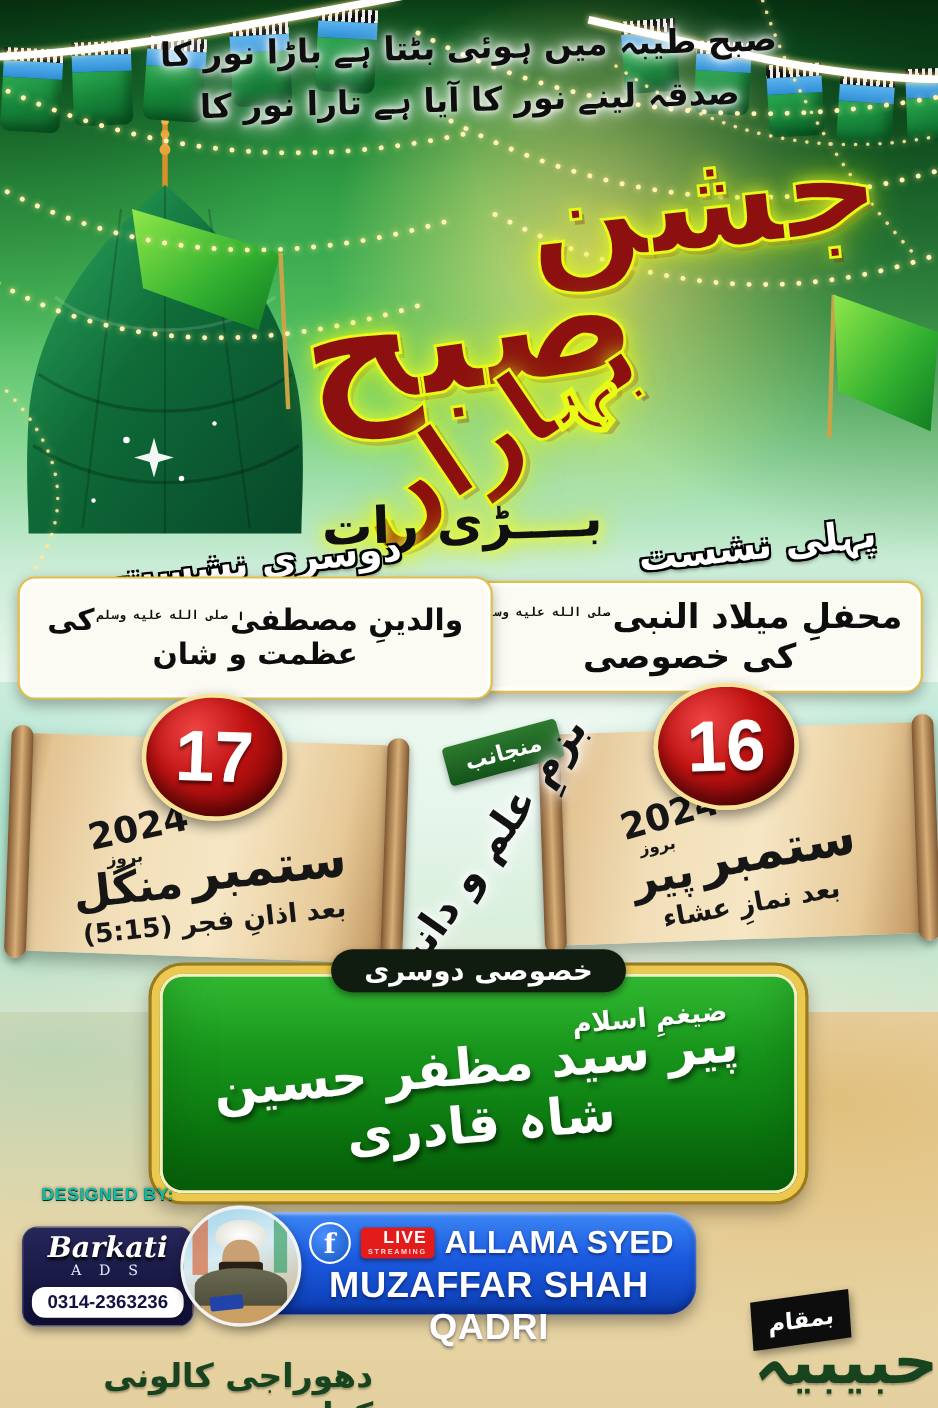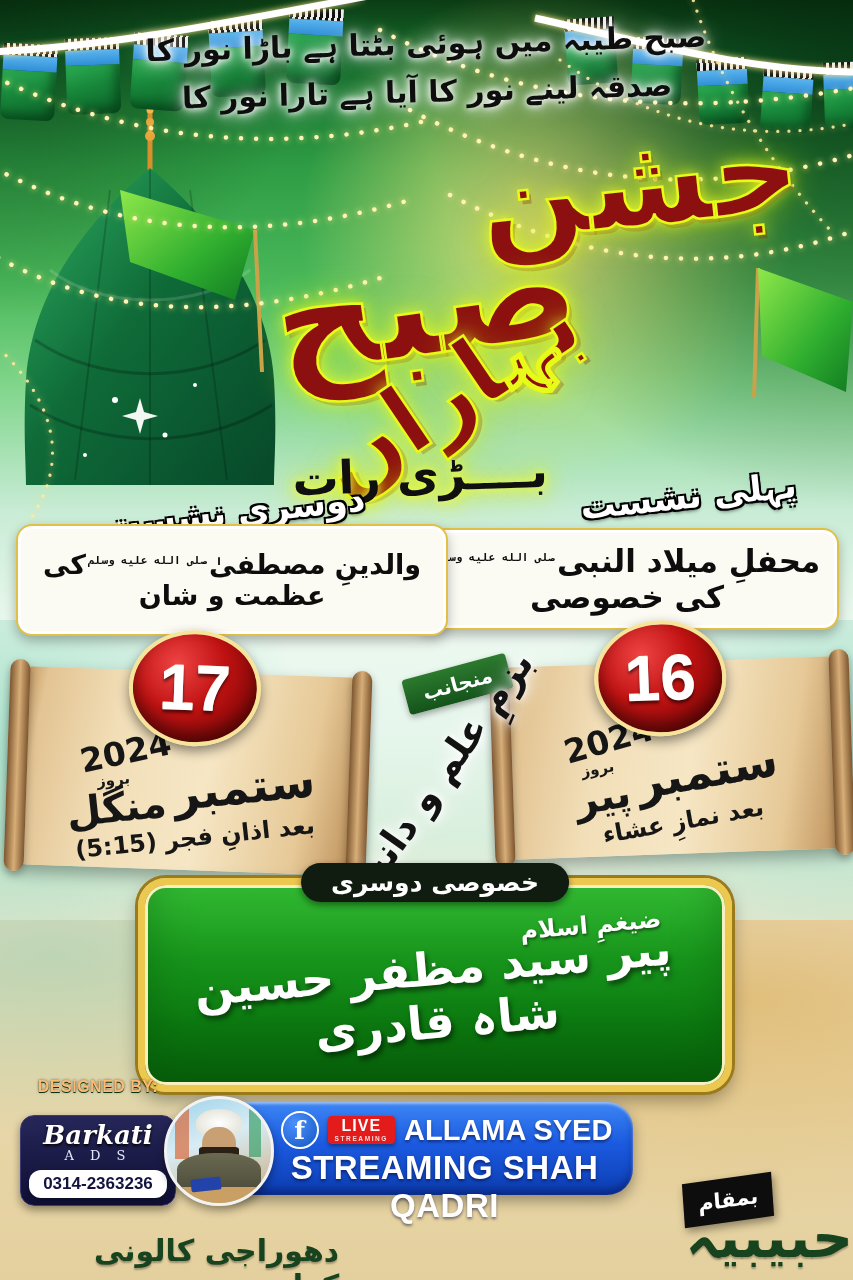--- a/index.html
+++ b/index.html
@@ -114,21 +114,21 @@
     color:#fff;font-size:25px;font-weight:bold;padding:5px 30px;border-radius:22px;direction:rtl;
     letter-spacing:1px;box-shadow:0 3px 7px rgba(0,0,0,.45);white-space:nowrap;}
   .speaker-honorific{position:absolute;top:26px;right:64px;color:#fff;font-size:24px;font-weight:bold;
     direction:rtl;transform:rotate(-5deg);text-shadow:1px 2px 3px rgba(0,0,0,.5);}
   .speaker-name{position:absolute;left:12px;right:12px;top:58px;text-align:center;color:#fff;
     font-size:46px;font-weight:bold;direction:rtl;transform:rotate(-5deg);line-height:1.15;
     text-shadow:2px 4px 5px rgba(0,0,0,.5);}
 
   
   .designer{left:20px;top:1078px;width:156px;z-index:7;text-align:center;}
-  .designer-label{font:bold 16px "Liberation Sans",sans-serif;color:#fdba74;letter-spacing:.5px;
+  .designer-label{font:bold 16px "Liberation Sans",sans-serif;color:#14b8a6;letter-spacing:.5px;
     text-shadow:0 1px 0 #053311,0 0 3px rgba(0,0,0,.55);}
   .designer-box{background:linear-gradient(#262659,#0f0f35);border-radius:14px;border:1px solid #3c3c72;
     padding:4px 8px 7px;margin-top:19px;box-shadow:0 4px 9px rgba(0,0,0,.4);}
   .designer-brand{font-family:"DejaVu Serif",serif;font-style:italic;font-weight:bold;color:#fff;
     font-size:26px;text-shadow:0 2px 3px #000;}
   .designer-sub{color:#e8e8ff;font-family:"DejaVu Serif",serif;font-size:13px;letter-spacing:6px;margin-top:-2px;}
   .designer-phone{background:#fff;color:#13133f;font:bold 17px "Liberation Sans",sans-serif;
     border-radius:12px;padding:4px 4px;margin-top:7px;box-shadow:0 2px 5px rgba(0,0,0,.35);}
 
   
@@ -149,21 +149,21 @@
     background:#2b2016;border-radius:10% 10% 50% 50%;}
   .av-body{position:absolute;left:50%;bottom:14px;width:84px;height:36px;margin-left:-42px;
     background:linear-gradient(#6a6a52,#4e4e3c);border-radius:45% 45% 0 0;}
   .av-desk{position:absolute;left:0;right:0;bottom:0;height:16px;background:#c99f63;}
   .av-laptop{position:absolute;left:24px;bottom:12px;width:30px;height:13px;background:#2244aa;
     transform:rotate(-6deg);border-radius:2px;}
   .live-row1{display:flex;align-items:center;justify-content:center;gap:9px;margin-top:9px;padding-left:52px;}
   .fb-icon{width:34px;height:34px;border-radius:50%;flex:0 0 auto;
     background:radial-gradient(circle at 35% 30%,#4a90ff,#1557c0);border:2px solid #fff;
     color:#fff;font:bold 25px "DejaVu Serif",serif;display:flex;align-items:center;justify-content:center;}
-  .live-badge{background:#e31b1b;border-radius:4px;padding:2px 7px 2px;text-align:center;
+  .live-badge{background:#e31b1b;border-radius:4px;padding:2px 7px 2px;text-align:right;
     box-shadow:0 2px 4px rgba(0,0,0,.4);flex:0 0 auto;}
   .live-word{font:bold 16px "Liberation Sans",sans-serif;color:#fff;letter-spacing:1px;line-height:1;}
   .streaming-word{font:bold 6.5px "Liberation Sans",sans-serif;color:#ffd9d9;letter-spacing:1.6px;margin-top:1px;}
   .live-name1{font:bold 29px "Liberation Sans",sans-serif;color:#fff;text-shadow:0 2px 3px rgba(0,0,40,.5);}
   .live-name2{text-align:center;padding-left:48px;font:bold 33px "Liberation Sans",sans-serif;color:#fff;
     letter-spacing:.5px;text-shadow:0 2px 3px rgba(0,0,40,.5);}
 
   
   .venue-badge{right:80px;top:1178px;z-index:7;background:#0d0d0d;color:#fff;font-size:21px;
     font-weight:bold;direction:rtl;padding:10px 15px;transform:rotate(-8deg) skewX(-4deg);
@@ -359,21 +359,21 @@
       <div class="av-laptop"></div>
     </div>
     <div class="live-row1">
       <span class="fb-icon">f</span>
       <span class="live-badge">
         <div class="live-word">LIVE</div>
         <div class="streaming-word">STREAMING</div>
       </span>
       <span class="live-name1">ALLAMA SYED</span>
     </div>
-    <div class="live-name2">STREAMING SHAH QADRI</div>
+    <div class="live-name2">MUZAFFAR SHAH QADRI</div>
   </div>
 
   <div class="abs venue-badge">بمقام</div>
   <div class="abs venue-line">
     <span class="venue-masjid">حبیبیہ مسجـــــــــد</span>
     <span class="venue-loc">دھوراجی کالونی کراچی</span>
   </div>
 
 </div>
 

